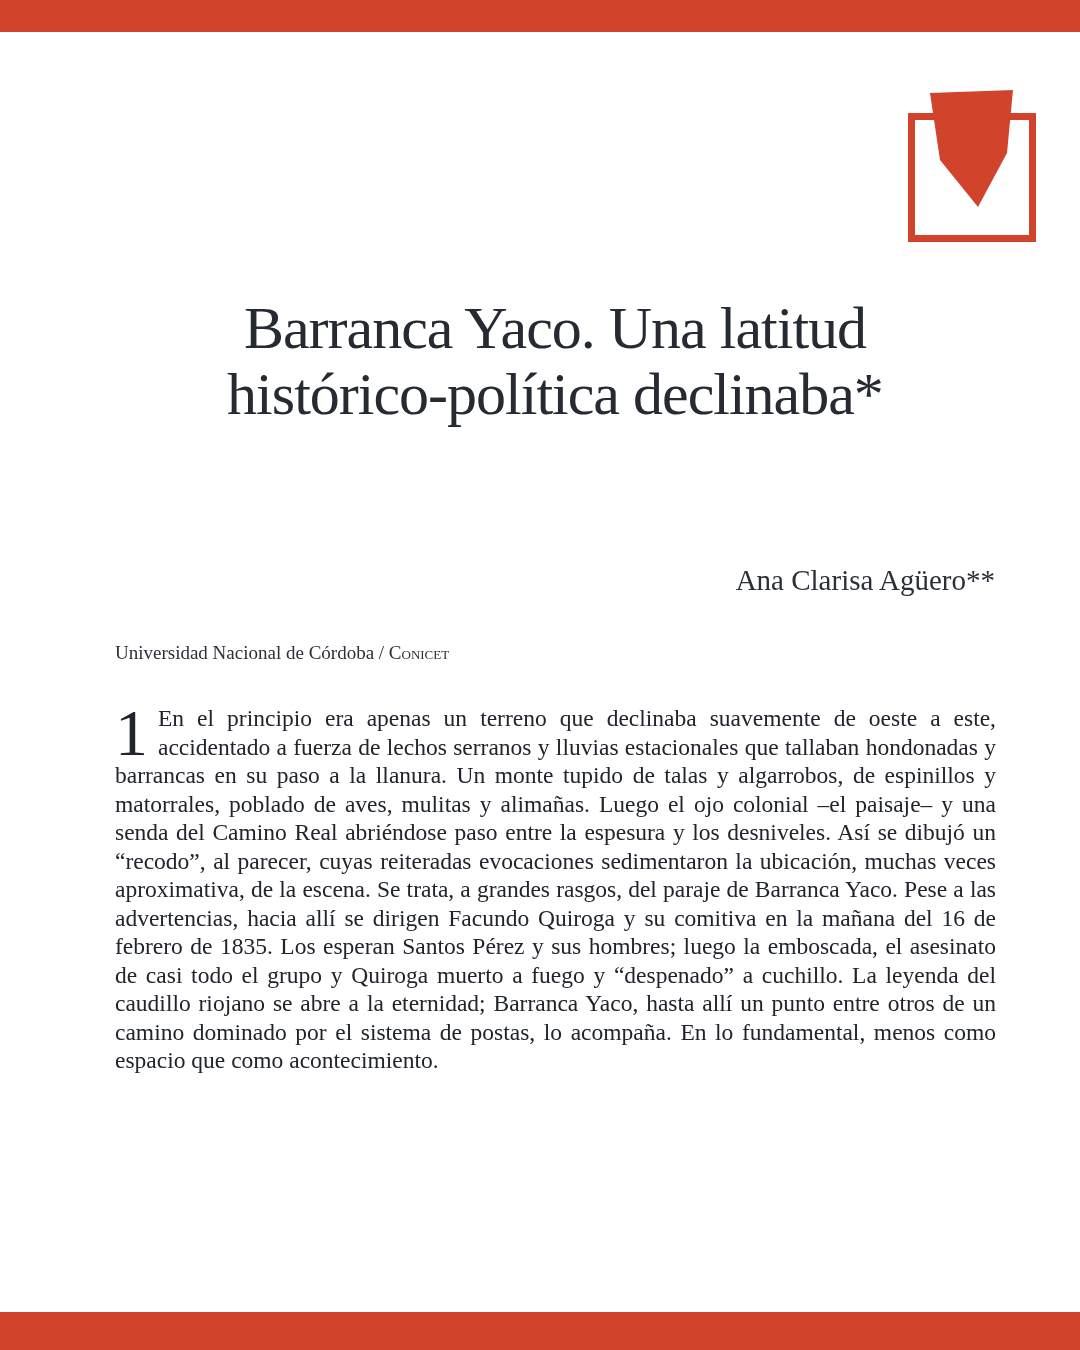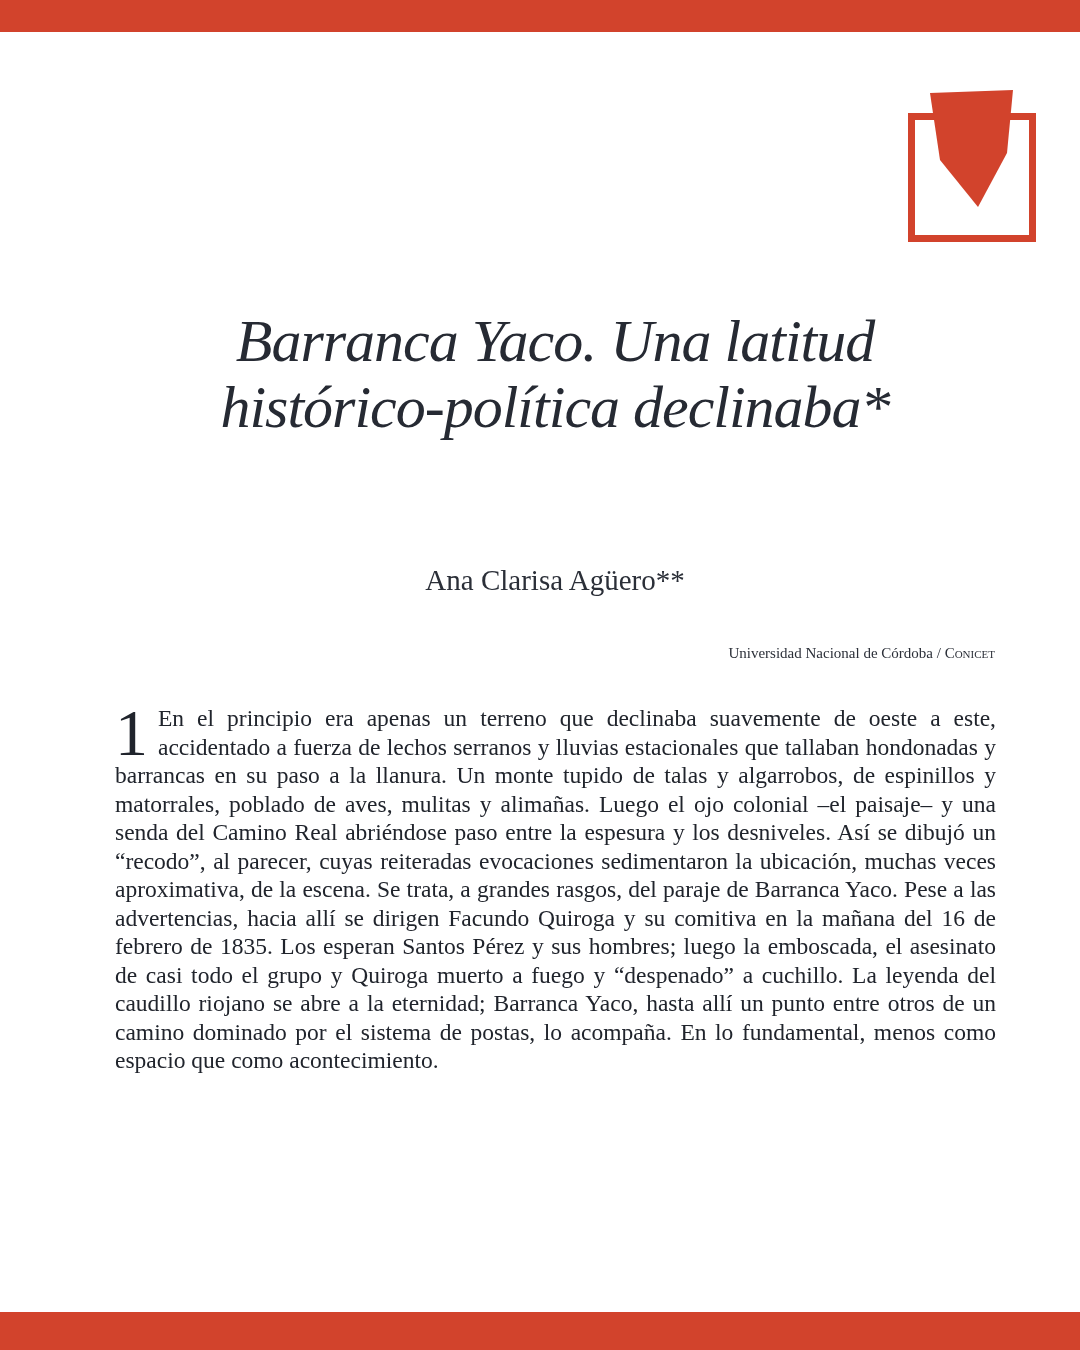--- a/index.html
+++ b/index.html
@@ -28,42 +28,40 @@
   .logo-square{
     position:absolute;left:0;top:27px;width:128px;height:129px;
     border:7px solid var(--accent);
     box-sizing:border-box;
     background:transparent;
   }
   .logo svg{position:absolute;left:0;top:0;}
 
   .article-title{
     position:absolute;left:100px;right:70px;top:292px;
-    margin:16px;
+    margin:3px;
     text-align:center;
-    font-style:italic;
     font-weight:400;
     font-size:60px;
     line-height:66px;
     letter-spacing:-1px;
     color:var(--title-color);
   }
   .article-title span{display:block;}
 
   .author-name{
     position:absolute;left:115px;width:880px;top:562px;
-    text-align:center;
+    text-align:right;
     font-size:29px;
     line-height:36px;
     color:#2b2f38;
   }
   .affiliation{
     position:absolute;left:115px;width:880px;top:640px;
-    text-align:right;
-    font-size:15px;
+    font-size:19px;
     line-height:26px;
     color:#2b2f38;
   }
   .smallcaps{font-variant:small-caps;}
 
   .article-body{
     position:absolute;left:115px;width:881px;top:704px;
     text-align:justify;
     font-size:23.5px;
     line-height:28.5px;

